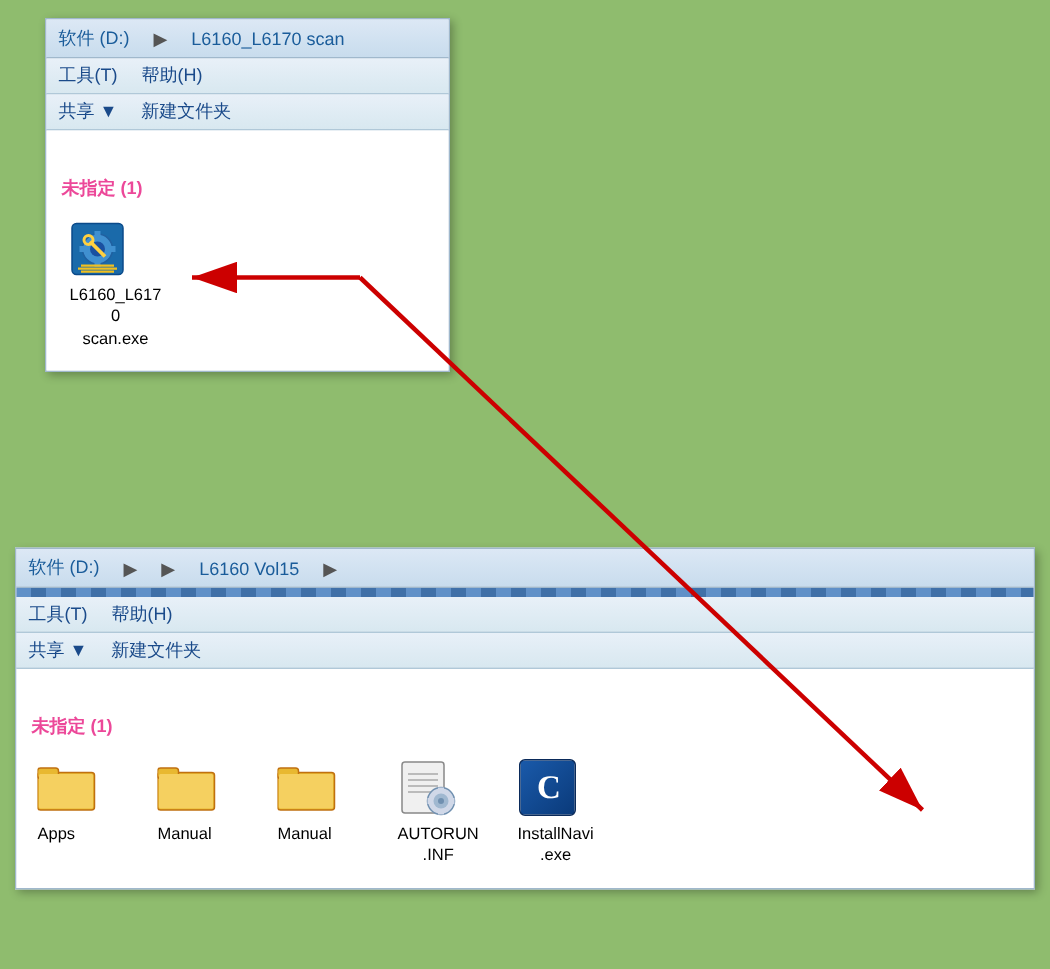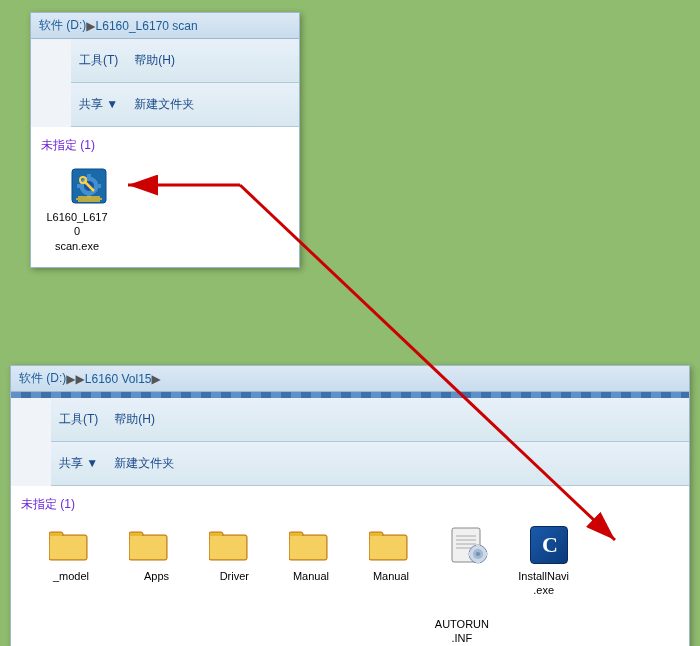--- a/index.html
+++ b/index.html
@@ -37,74 +37,74 @@
     }
 
     .address-bar {
       background: linear-gradient(to bottom, #dce8f5, #c8dced);
       border-bottom: 1px solid #a0b8cc;
       padding: 4px 8px;
       font-size: 12px;
       color: #003366;
       display: flex;
       align-items: center;
-      gap: 0;
+      gap: 16px;
     }
 
     .address-bar .path-item {
       color: #1a5c9a;
     }
 
     .address-bar .separator {
       color: #555;
     }
 
     .toolbar {
       background: linear-gradient(to bottom, #e8f0f8, #d8e8f0);
       border-bottom: 1px solid #b0c8d8;
-      padding: 13px 8px;
+      padding: 3px 8px;
       display: flex;
       align-items: center;
       gap: 16px;
       font-size: 12px;
       color: #333;
-      margin-left: 40px;
     }
 
     .toolbar-item {
       cursor: pointer;
       color: #1a4a8a;
       display: flex;
       align-items: center;
       gap: 2px;
     }
 
     .window-content {
       background: #ffffff;
       padding: 10px;
       min-height: 60px;
     }
 
     .section-header {
-      color: #6d28d9;
+      color: #ec4899;
       font-size: 12px;
       margin-bottom: 8px;
-      font-weight: normal;
+      font-weight: bold;
+      margin-top: 20px;
     }
 
     .file-grid {
       display: flex;
       flex-wrap: wrap;
       gap: 8px;
     }
 
     .file-item {
       display: flex;
       flex-direction: column;
-      align-items: flex-end;
+      align-items: flex-start;
       width: 72px;
       cursor: pointer;
       padding: 4px;
     }
 
     .file-item .icon-wrapper {
       width: 40px;
       height: 40px;
       display: flex;
       align-items: center;
@@ -220,52 +220,32 @@
   </div>
   <div class="toolbar">
     <span class="toolbar-item">共享 ▼</span>
     <span class="toolbar-item">新建文件夹</span>
   </div>
   <div class="window-content">
     <div class="section-header">未指定 (1)</div>
     <div class="file-grid">
 
 
+
       <div class="file-item">
         <div class="icon-wrapper">
           <svg width="40" height="34" viewBox="0 0 40 34">
             <rect x="0" y="7" width="38" height="25" rx="2" fill="#e8b830" stroke="#c07010" stroke-width="1"></rect>
             <rect x="0" y="4" width="14" height="7" rx="2" fill="#e8b830" stroke="#c07010" stroke-width="1"></rect>
             <rect x="1" y="8" width="36" height="23" rx="1" fill="#f5d060"></rect>
           </svg>
         </div>
-        <div class="label">_model</div>
-      </div>
-
-      <div class="file-item">
-        <div class="icon-wrapper">
-          <svg width="40" height="34" viewBox="0 0 40 34">
-            <rect x="0" y="7" width="38" height="25" rx="2" fill="#e8b830" stroke="#c07010" stroke-width="1"></rect>
-            <rect x="0" y="4" width="14" height="7" rx="2" fill="#e8b830" stroke="#c07010" stroke-width="1"></rect>
-            <rect x="1" y="8" width="36" height="23" rx="1" fill="#f5d060"></rect>
-          </svg>
-        </div>
         <div class="label">Apps</div>
       </div>
 
-      <div class="file-item">
-        <div class="icon-wrapper">
-          <svg width="40" height="34" viewBox="0 0 40 34">
-            <rect x="0" y="7" width="38" height="25" rx="2" fill="#e8b830" stroke="#c07010" stroke-width="1"></rect>
-            <rect x="0" y="4" width="14" height="7" rx="2" fill="#e8b830" stroke="#c07010" stroke-width="1"></rect>
-            <rect x="1" y="8" width="36" height="23" rx="1" fill="#f5d060"></rect>
-          </svg>
-        </div>
-        <div class="label">Driver</div>
-      </div>
 
       <div class="file-item">
         <div class="icon-wrapper">
           <svg width="40" height="34" viewBox="0 0 40 34">
             <rect x="0" y="7" width="38" height="25" rx="2" fill="#e8b830" stroke="#c07010" stroke-width="1"></rect>
             <rect x="0" y="4" width="14" height="7" rx="2" fill="#e8b830" stroke="#c07010" stroke-width="1"></rect>
             <rect x="1" y="8" width="36" height="23" rx="1" fill="#f5d060"></rect>
           </svg>
         </div>
         <div class="label">Manual</div>
@@ -293,21 +273,21 @@
 
             <circle cx="28" cy="28" r="9" fill="#d0d8e8" stroke="#7090b0" stroke-width="1"></circle>
             <circle cx="28" cy="28" r="5" fill="#a0b8d0"></circle>
             <circle cx="28" cy="28" r="2" fill="#7090b0"></circle>
             <rect x="26" y="19" width="4" height="3" fill="#d0d8e8"></rect>
             <rect x="26" y="34" width="4" height="3" fill="#d0d8e8"></rect>
             <rect x="19" y="26" width="3" height="4" fill="#d0d8e8"></rect>
             <rect x="34" y="26" width="3" height="4" fill="#d0d8e8"></rect>
           </svg>
         </div>
-        <div class="label" style="white-space: pre-line; margin-top: 48px;">AUTORUN
+        <div class="label" style="white-space: pre-line;">AUTORUN
 .INF</div>
       </div>
 
       <div class="file-item">
         <div class="icon-wrapper">
           <div class="installnavi-icon">
             <span style="font-family: serif; letter-spacing: -2px;">C</span>
           </div>
         </div>
         <div class="label" style="white-space: pre-line;">InstallNavi

